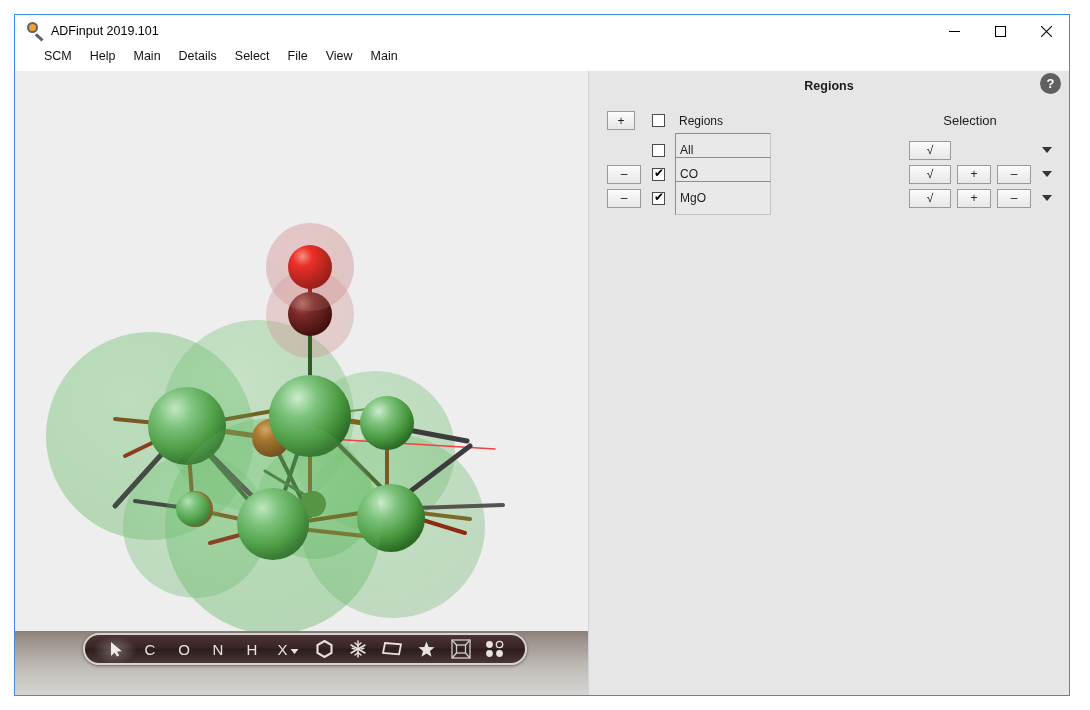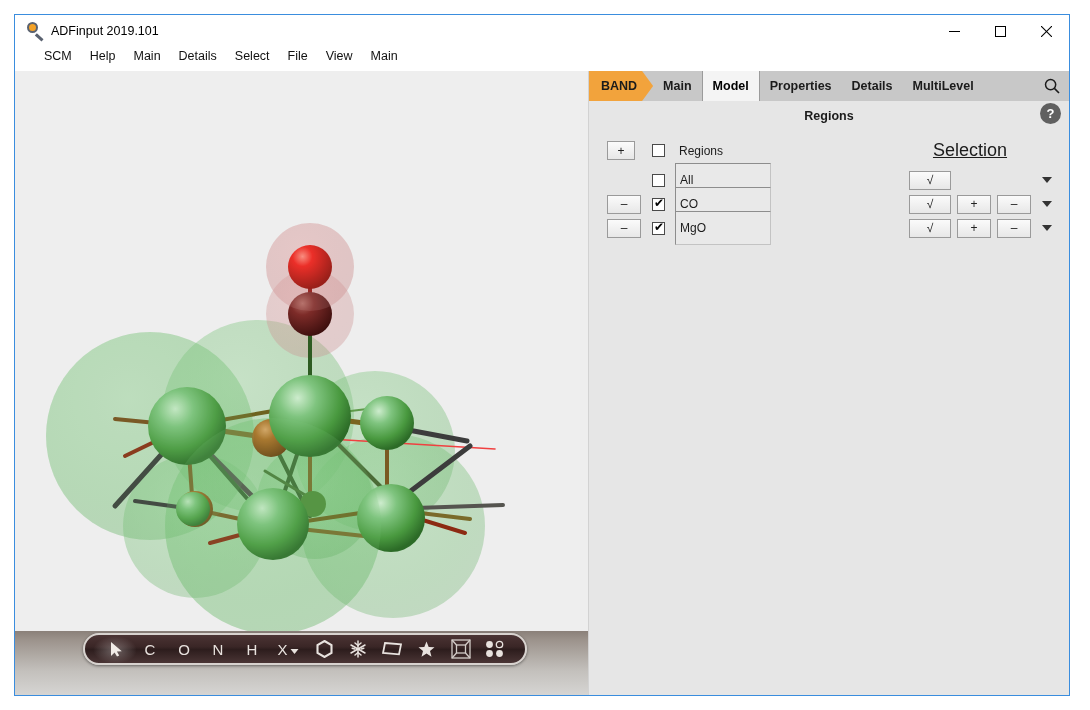--- a/index.html
+++ b/index.html
@@ -159,23 +159,22 @@
     display: grid;
     grid-template-columns: 34px 22px 1fr 42px 34px 34px 20px;
     column-gap: 6px;
     align-items: center;
     padding: 0 12px 0 18px;
     height: 23px;
     margin-bottom: 1px;
   }
   .hdr-label { font-size: 12px; color: #1b1b1b; padding-left: 4px; }
   .hdr-sel {
-    grid-column: 4 / 7; font-size: 18px; color: #1b1b1b;
+    grid-column: 4 / 7; font-size: 13px; color: #1b1b1b;
     text-align: center;
-    text-decoration: underline;
   }
   .btn {
     height: 19px; min-width: 28px;
     background: linear-gradient(to bottom, #fbfbfb, #e7e7e7);
     border: 1px solid #9a9a9a;
     font-size: 12px; color: #222;
     display: flex; align-items: center; justify-content: center;
     line-height: 1;
   }
   .btn.plusbig { width: 28px; }
@@ -427,34 +426,20 @@
               <circle cx="4.5" cy="13.5" r="3.4" fill="#e8e2de"></circle>
               <circle cx="14.5" cy="13.5" r="3.4" fill="#e8e2de"></circle>
             </svg>
           </div>
         </div>
       </div>
     </div>
 
     <div class="panel">
 
-      <div class="tabbar">
-        <div class="tab brand">BAND</div>
-        <div class="tab">Main</div>
-        <div class="tab active">Model</div>
-        <div class="tab">Properties</div>
-        <div class="tab">Details</div>
-        <div class="tab">MultiLevel</div>
-        <div class="tab-search">
-          <svg width="16" height="16" viewBox="0 0 16 16">
-              <circle cx="6.6" cy="6.6" r="5.1" fill="none" stroke="#1b1b1b" stroke-width="1.5"></circle>
-              <line x1="10.4" y1="10.4" x2="15" y2="15" stroke="#1b1b1b" stroke-width="1.6"></line>
-            </svg>
-        </div>
-      </div>
 
       <div class="sectionhead">
         <div class="t">Regions</div>
         <div class="helpbtn">?</div>
       </div>
 
       <div class="regions">
 
         <div class="rowgrid">
           <div class="btn plusbig">+</div>

